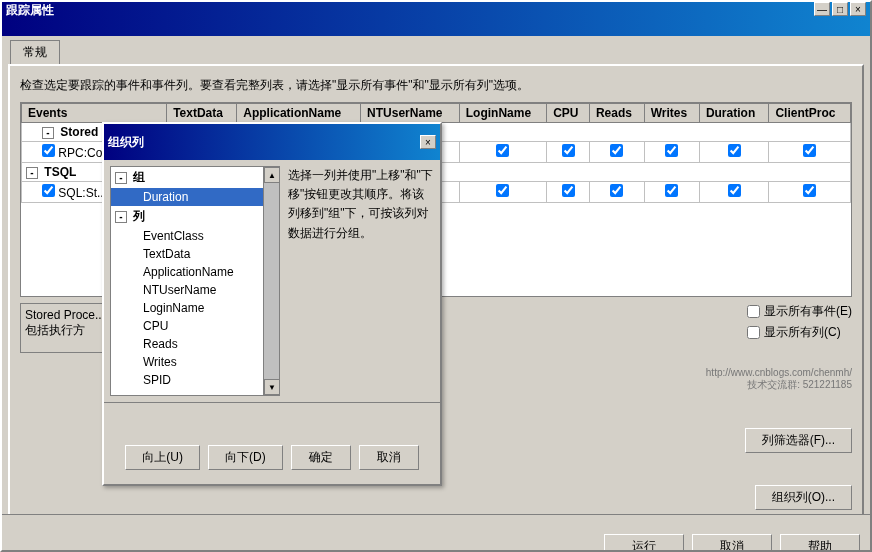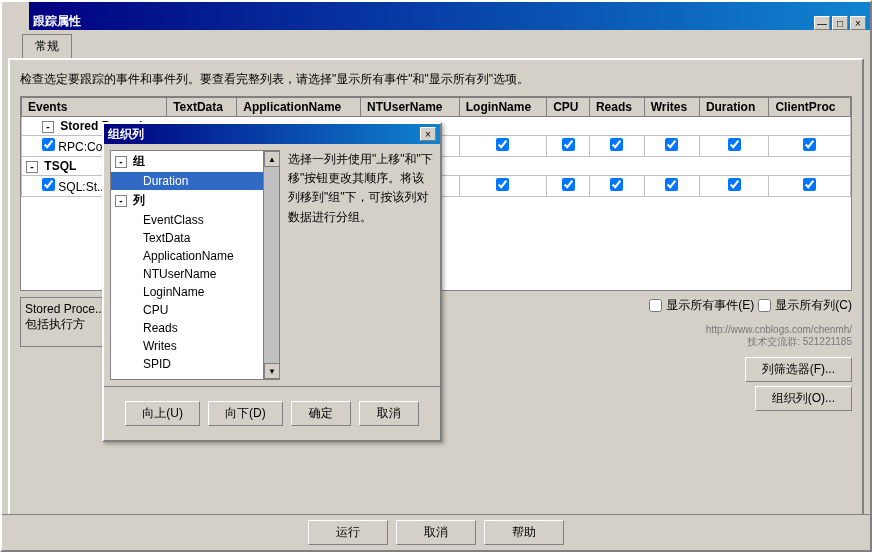--- a/index.html
+++ b/index.html
@@ -12,26 +12,25 @@
       border-top-color: #ffffff;
       border-left-color: #ffffff;
       background: #d4d0c8;
       position: relative;
       overflow: hidden;
     }
 
     .title-bar {
       background: linear-gradient(to right, #000080, #1084d0);
       color: white;
-      height: 28px;
-      display: flex;
-      align-items: flex-end;
+      height: 34px;
+      display: flex;
+      align-items: flex-start;
       padding: 0 4px;
       justify-content: space-between;
-      margin-left: 27px;
     }
 
     .title-bar-text {
       font-size: 12px;
       font-weight: bold;
     }
 
     .title-bar-controls {
       display: flex;
       gap: 2px;
@@ -49,21 +48,21 @@
       font-size: 10px;
       display: flex;
       align-items: center;
       justify-content: center;
       cursor: pointer;
       color: black;
     }
 
     .tab-bar {
       display: flex;
-      padding: 4px 20px 0;
+      padding: 4px 8px 0;
       gap: 2px;
     }
 
     .tab {
       padding: 3px 12px;
       background: #d4d0c8;
       border: 1px solid #808080;
       border-bottom: none;
       cursor: pointer;
       font-size: 12px;
@@ -143,33 +142,34 @@
       background: #d4d0c8;
       border: 1px solid;
       border-top-color: #ffffff;
       border-left-color: #ffffff;
       border-right-color: #808080;
       border-bottom-color: #808080;
       cursor: pointer;
       font-size: 12px;
       font-family: "SimSun", "MS Sans Serif", sans-serif;
       min-width: 80px;
+      margin-top: 28px;
     }
 
     .footer-bar {
       position: absolute;
       bottom: 0;
       left: 0;
       right: 0;
       height: 36px;
       background: #d4d0c8;
       border-top: 1px solid #808080;
       display: flex;
       align-items: center;
-      justify-content: center;
+      justify-content: flex-end;
       padding: 0 10px;
       gap: 8px;
     }
 
     
     .modal-overlay {
       position: absolute;
       top: 0; left: 0; right: 0; bottom: 0;
       background: transparent;
       z-index: 10;
@@ -186,21 +186,21 @@
       border-left-color: #ffffff;
       border-right-color: #808080;
       border-bottom-color: #808080;
       z-index: 20;
       box-shadow: 2px 2px 4px rgba(0,0,0,0.3);
     }
 
     .modal-title-bar {
       background: linear-gradient(to right, #000080, #1084d0);
       color: white;
-      height: 20px;
+      height: 36px;
       display: flex;
       align-items: center;
       padding: 0 4px;
       justify-content: space-between;
     }
 
     .modal-title-text {
       font-size: 12px;
       font-weight: bold;
     }
@@ -378,21 +378,21 @@
 
     <div style="display: flex; margin-top: 6px; gap: 6px; align-items: flex-start;">
       <div style="border: 1px solid #808080; background: #d4d0c8; padding: 4px; font-size: 12px; width: 130px; min-height: 50px;">
         <div>Stored Proce...</div>
         <div>包括执行方</div>
       </div>
       <div style="flex: 1; font-size: 12px; padding: 4px;">
         <span>未选择任何事</span>
       </div>
       <div style="display: flex; flex-direction: column; gap: 4px; align-items: flex-end;">
-        <div style="display: flex; flex-direction: row; gap: 4px; margin-bottom: 6px;">
+        <div style="display: flex; flex-direction: column; gap: 4px; margin-bottom: 22px;">
           <div class="checkbox-group">
             <input type="checkbox" style="">
             <span>显示所有事件(E)</span>
           </div>
           <div class="checkbox-group">
             <input type="checkbox" style="">
             <span>显示所有列(C)</span>
           </div>
         </div>
 

